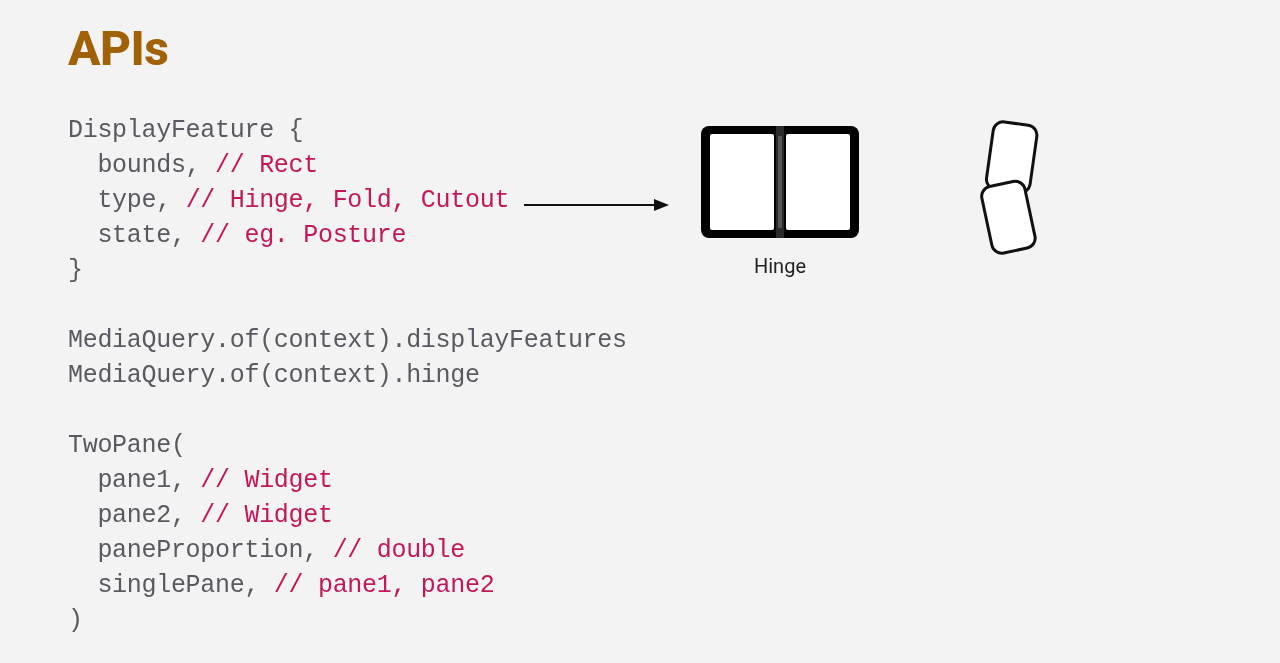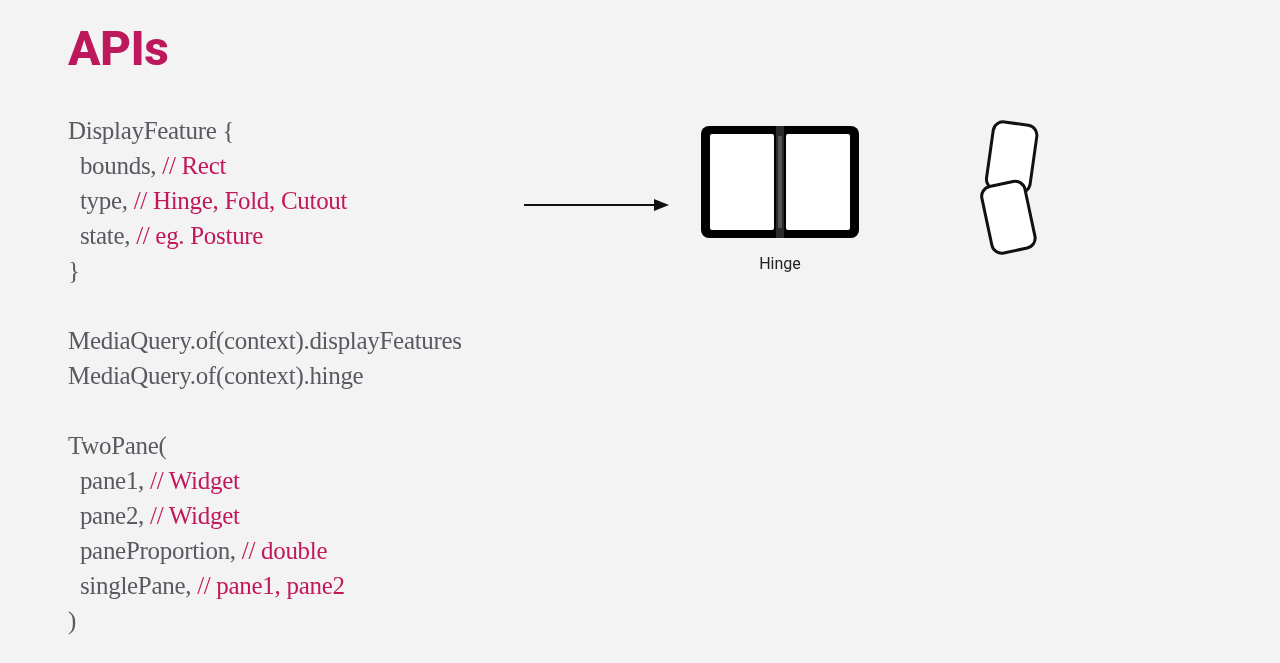--- a/index.html
+++ b/index.html
@@ -16,43 +16,43 @@
     position: relative;
     width: 1280px;
     height: 663px;
     box-sizing: border-box;
     padding: 20px 68px 20px 68px;
   }
   .title {
     font-size: 48px;
     font-weight: 800;
     letter-spacing: -0.5px;
-    color: #be185d;
+    color: #a16207;
     margin: 0 0 36px 0;
   }
   pre.code {
     margin: 0;
     white-space: pre;
-    font-family: Liberation Serif, serif;
+    font-family: Liberation Mono, monospace;
     font-size: 25px;
     line-height: 1.4;
     color: #595961;
     font-weight: 400;
     letter-spacing: -0.3px;
   }
   .code .cmt { color: #c2185b; }
   .illus {
     position: absolute;
     top: 120px;
     left: 700px;
     width: 540px;
     height: 190px;
   }
   .dev-label {
-    font-size: 16px;
+    font-size: 20px;
     color: #222;
     text-align: center;
     margin-top: 10px;
   }
   .dev {
     position: absolute;
     text-align: center;
   }
   .dev.hinge   { left: 0;   width: 160px; }
   .dev.fold    { left: 245px; width: 110px; }

